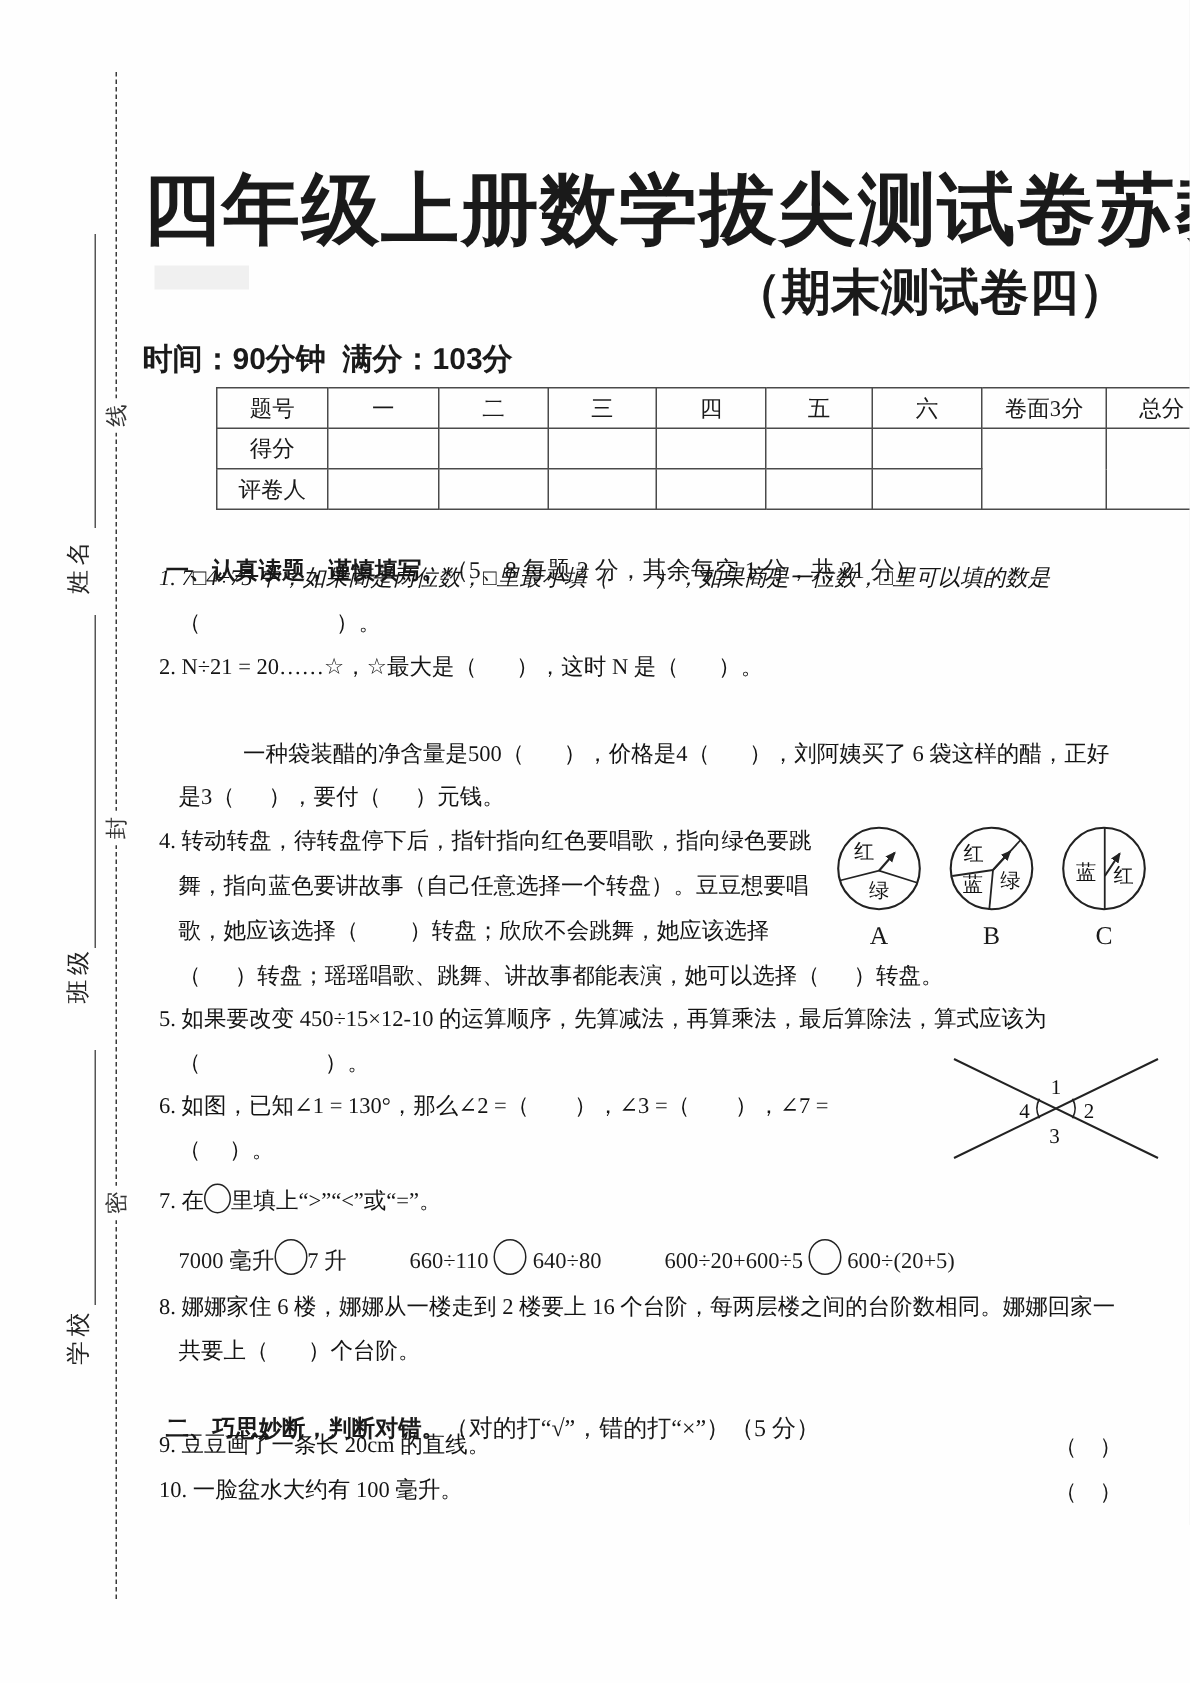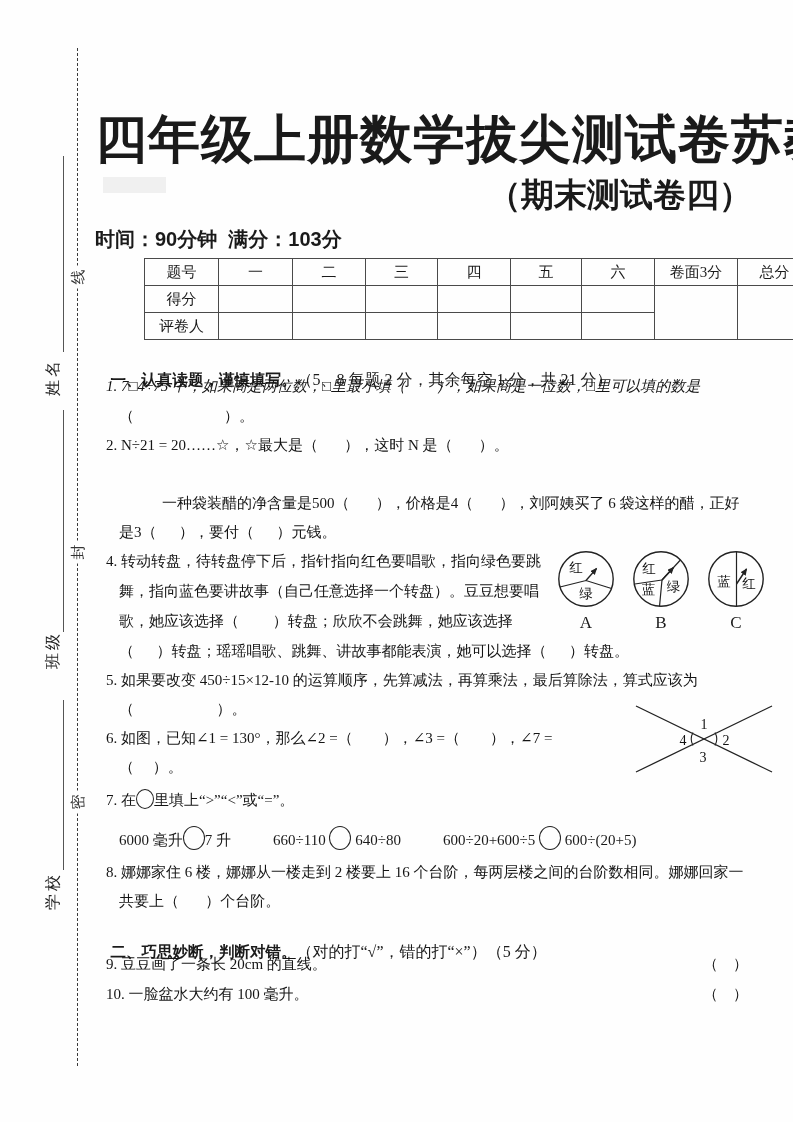--- a/index.html
+++ b/index.html
@@ -217,21 +217,21 @@
     <path d="M 59,32.5 A 13.5,13.5 0 0 0 59,45.5" fill="none" stroke="#222" stroke-width="1.1"></path>
     <text x="70" y="29" text-anchor="middle">1</text>
     <text x="92" y="45" text-anchor="middle">2</text>
     <text x="69" y="62" text-anchor="middle">3</text>
     <text x="49" y="45" text-anchor="middle">4</text>
   </svg>
 
   <div class="ln" style="left:106px;top:789px;"><span>7. 在</span><span class="lead-circle"></span><span>里填上“&gt;”“&lt;”或“=”。</span></div>
 
   <div class="q7row">
-    <span class="grp"><span>6000 毫升</span><span class="cmp-circle"></span><span>7 升</span></span>
+    <span class="grp"><span>7000 毫升</span><span class="cmp-circle"></span><span>7 升</span></span>
     <span class="grp"><span>660÷110 </span><span class="cmp-circle"></span><span> 640÷80</span></span>
     <span class="grp"><span>600÷20+600÷5 </span><span class="cmp-circle"></span><span> 600÷(20+5)</span></span>
   </div>
 
   <div class="ln" style="left:106px;top:863px;">8. 娜娜家住 6 楼，娜娜从一楼走到 2 楼要上 16 个台阶，每两层楼之间的台阶数相同。娜娜回家一</div>
   <div class="ln" style="left:119px;top:892px;">共要上（       ）个台阶。</div>
 
   <div class="sec" style="left:95px;top:924px;">
     <span class="b">二、巧思妙断，判断对错。</span><span class="n">（对的打“√”，错的打“×”）（5 分）</span>
   </div>

